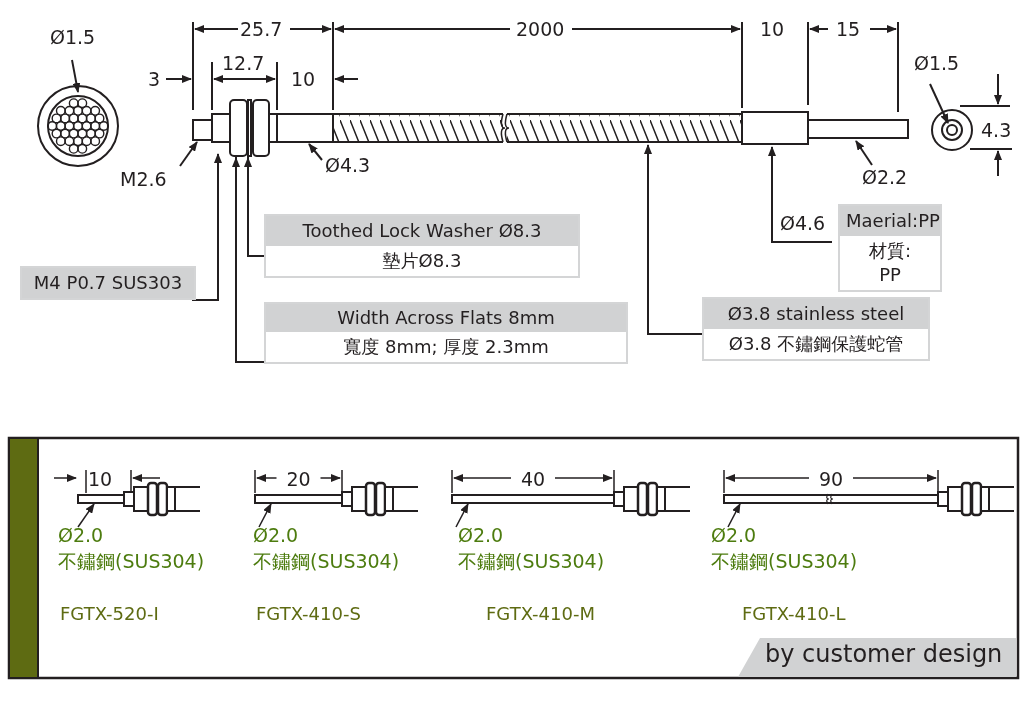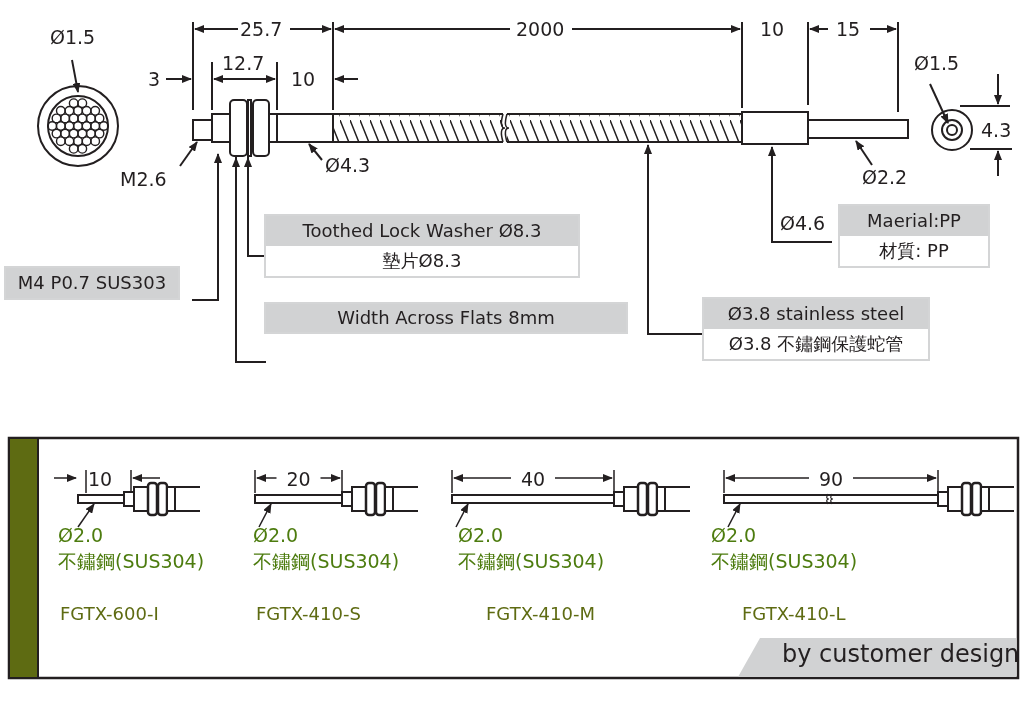--- a/index.html
+++ b/index.html
@@ -225,54 +225,55 @@
         <line x1="724" y1="470" x2="724" y2="493" stroke-width="1.5"></line>
         <line x1="938" y1="470" x2="938" y2="493" stroke-width="1.5"></line>
         <line x1="809" y1="478" x2="726" y2="478" stroke-width="1.5" marker-end="url(#ar)"></line>
         <line x1="853" y1="478" x2="936" y2="478" stroke-width="1.5" marker-end="url(#ar)"></line>
         <line x1="728" y1="527" x2="740" y2="504" stroke-width="1.5" marker-end="url(#ar)"></line>
       </g>
       <text class="dims" x="819" y="486" stroke="none">90</text>
     </g>
 </svg>
 
-<div class="lbl" style="left:4px;top:266px;width:176px;">
+<div class="lbl" style="left:20px;top:266px;width:176px;">
   <div class="hd">M4 P0.7 SUS303</div>
 </div>
 <div class="lbl" style="left:264px;top:214px;width:316px;">
   <div class="hd">Toothed Lock Washer Ø8.3</div>
   <div class="bd">墊片Ø8.3</div>
 </div>
 <div class="lbl" style="left:264px;top:302px;width:364px;">
   <div class="hd" style="line-height:22px;">
     <div>Width Across Flats 8mm</div>
   </div>
+  <div class="bd">寬度 8mm; 厚度 2.3mm</div>
 </div>
 <div class="lbl" style="left:702px;top:297px;width:228px;">
   <div class="hd">Ø3.8 stainless steel</div>
   <div class="bd">Ø3.8 不鏽鋼保護蛇管</div>
 </div>
-<div class="lbl" style="left:838px;top:204px;width:152px;">
+<div class="lbl" style="left:838px;top:204px;width:104px;">
   <div class="hd">Maerial:PP</div>
   <div class="bd">材質: PP</div>
 </div>
 
 <div class="sub" style="left:58px;top:522px;">
   <div>Ø2.0</div>
   <div>不鏽鋼(SUS304)</div>
 </div>
 <div class="sub" style="left:253px;top:522px;">
   <div>Ø2.0</div>
   <div>不鏽鋼(SUS304)</div>
 </div>
 <div class="sub" style="left:458px;top:522px;">
   <div>Ø2.0</div>
   <div>不鏽鋼(SUS304)</div>
 </div>
 <div class="sub" style="left:711px;top:522px;">
   <div>Ø2.0</div>
   <div>不鏽鋼(SUS304)</div>
 </div>
-<div class="model" style="left:60px;top:603px;">FGTX-600-I</div>
+<div class="model" style="left:60px;top:603px;">FGTX-520-I</div>
 <div class="model" style="left:256px;top:603px;">FGTX-410-S</div>
 <div class="model" style="left:486px;top:603px;">FGTX-410-M</div>
 <div class="model" style="left:742px;top:603px;">FGTX-410-L</div>
-<div class="custom" style="left:765px;top:640px;margin-left:17px;">by customer design</div>
+<div class="custom" style="left:765px;top:640px;">by customer design</div>
 
 </body></html>

